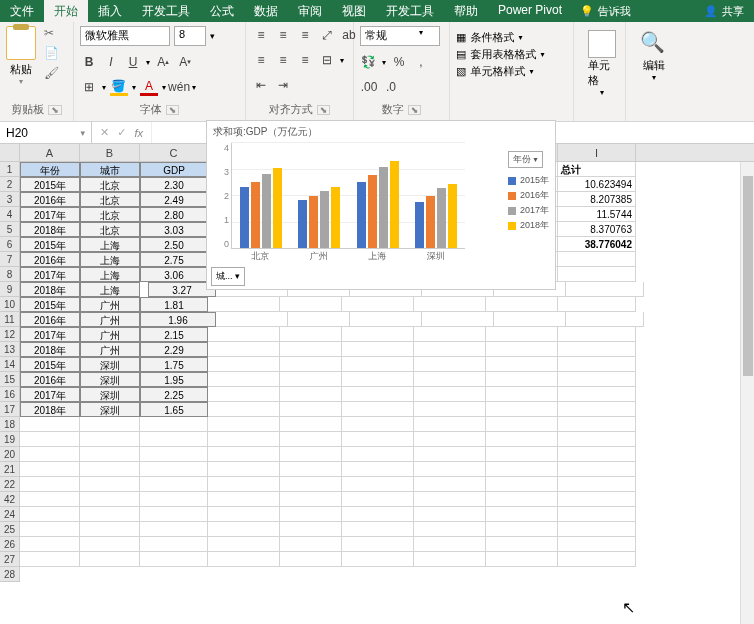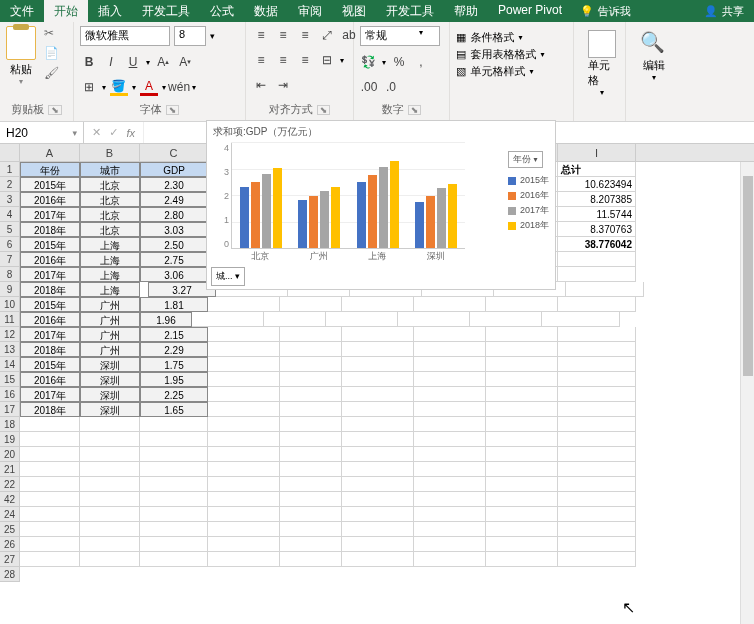--- a/index.html
+++ b/index.html
@@ -33,21 +33,21 @@
 .icon-btn { width: 18px; height: 18px; display: inline-flex; align-items: center; justify-content: center; color: #444; font-size: 12px; }
 
 .styles-col { display: flex; flex-direction: column; gap: 2px; font-size: 11px; }
 .styles-row { display: flex; align-items: center; gap: 4px; }
 
 .big-btn { display: flex; flex-direction: column; align-items: center; padding: 4px 8px; }
 .big-icon { width: 28px; height: 28px; }
 
 
 .formula-bar { height: 22px; border-bottom: 1px solid #ccc; display: flex; align-items: stretch; background: #fff; }
-.name-box { width: 84px; border-right: 1px solid #ccc; padding: 6px 6px; font-size: 12px; display: flex; align-items: center; justify-content: space-between; }
+.name-box { width: 92px; border-right: 1px solid #ccc; padding: 6px 6px; font-size: 12px; display: flex; align-items: center; justify-content: space-between; }
 .name-box::after { content: "▾"; font-size: 9px; color: #888; }
 .fx-btns { display: flex; align-items: center; gap: 8px; padding: 0 8px; color: #aaa; border-right: 1px solid #eee; }
 .fx-btns span { font-size: 11px; }
 .fx { font-style: italic; color: #888; }
 
 
 .sheet-wrap { position: relative; }
 .corner-all { position: absolute; left: 0; top: 0; width: 20px; height: 18px; background: #e6e6e6; border-right: 1px solid #ccc; border-bottom: 1px solid #ccc; }
 .col-headers { display: flex; margin-left: 20px; background: #e6e6e6; border-bottom: 1px solid #ccc; height: 18px; }
 .col-h { border-right: 1px solid #ccc; text-align: center; font-size: 11px; color: #444; line-height: 18px; }
@@ -432,21 +432,21 @@
         <div class="cell " style="width:72px;"></div>
         <div class="cell " style="width:62px;"></div>
         <div class="cell " style="width:72px;"></div>
         <div class="cell " style="width:72px;"></div>
         <div class="cell " style="width:72px;"></div>
         <div class="cell " style="width:78px;"></div>
       </div>
       <div class="cell-row">
         <div class="cell lt-td" style="width:60px;">2016年</div>
         <div class="cell lt-td" style="width:60px;">广州</div>
-        <div class="cell lt-td" style="width:52px;">1.96</div>
+        <div class="cell lt-td" style="width:76px;">1.96</div>
         <div class="cell " style="width:72px;"></div>
         <div class="cell " style="width:62px;"></div>
         <div class="cell " style="width:72px;"></div>
         <div class="cell " style="width:72px;"></div>
         <div class="cell " style="width:72px;"></div>
         <div class="cell " style="width:78px;"></div>
       </div>
       <div class="cell-row">
         <div class="cell lt-td" style="width:60px;">2017年</div>
         <div class="cell lt-td" style="width:60px;">广州</div>

